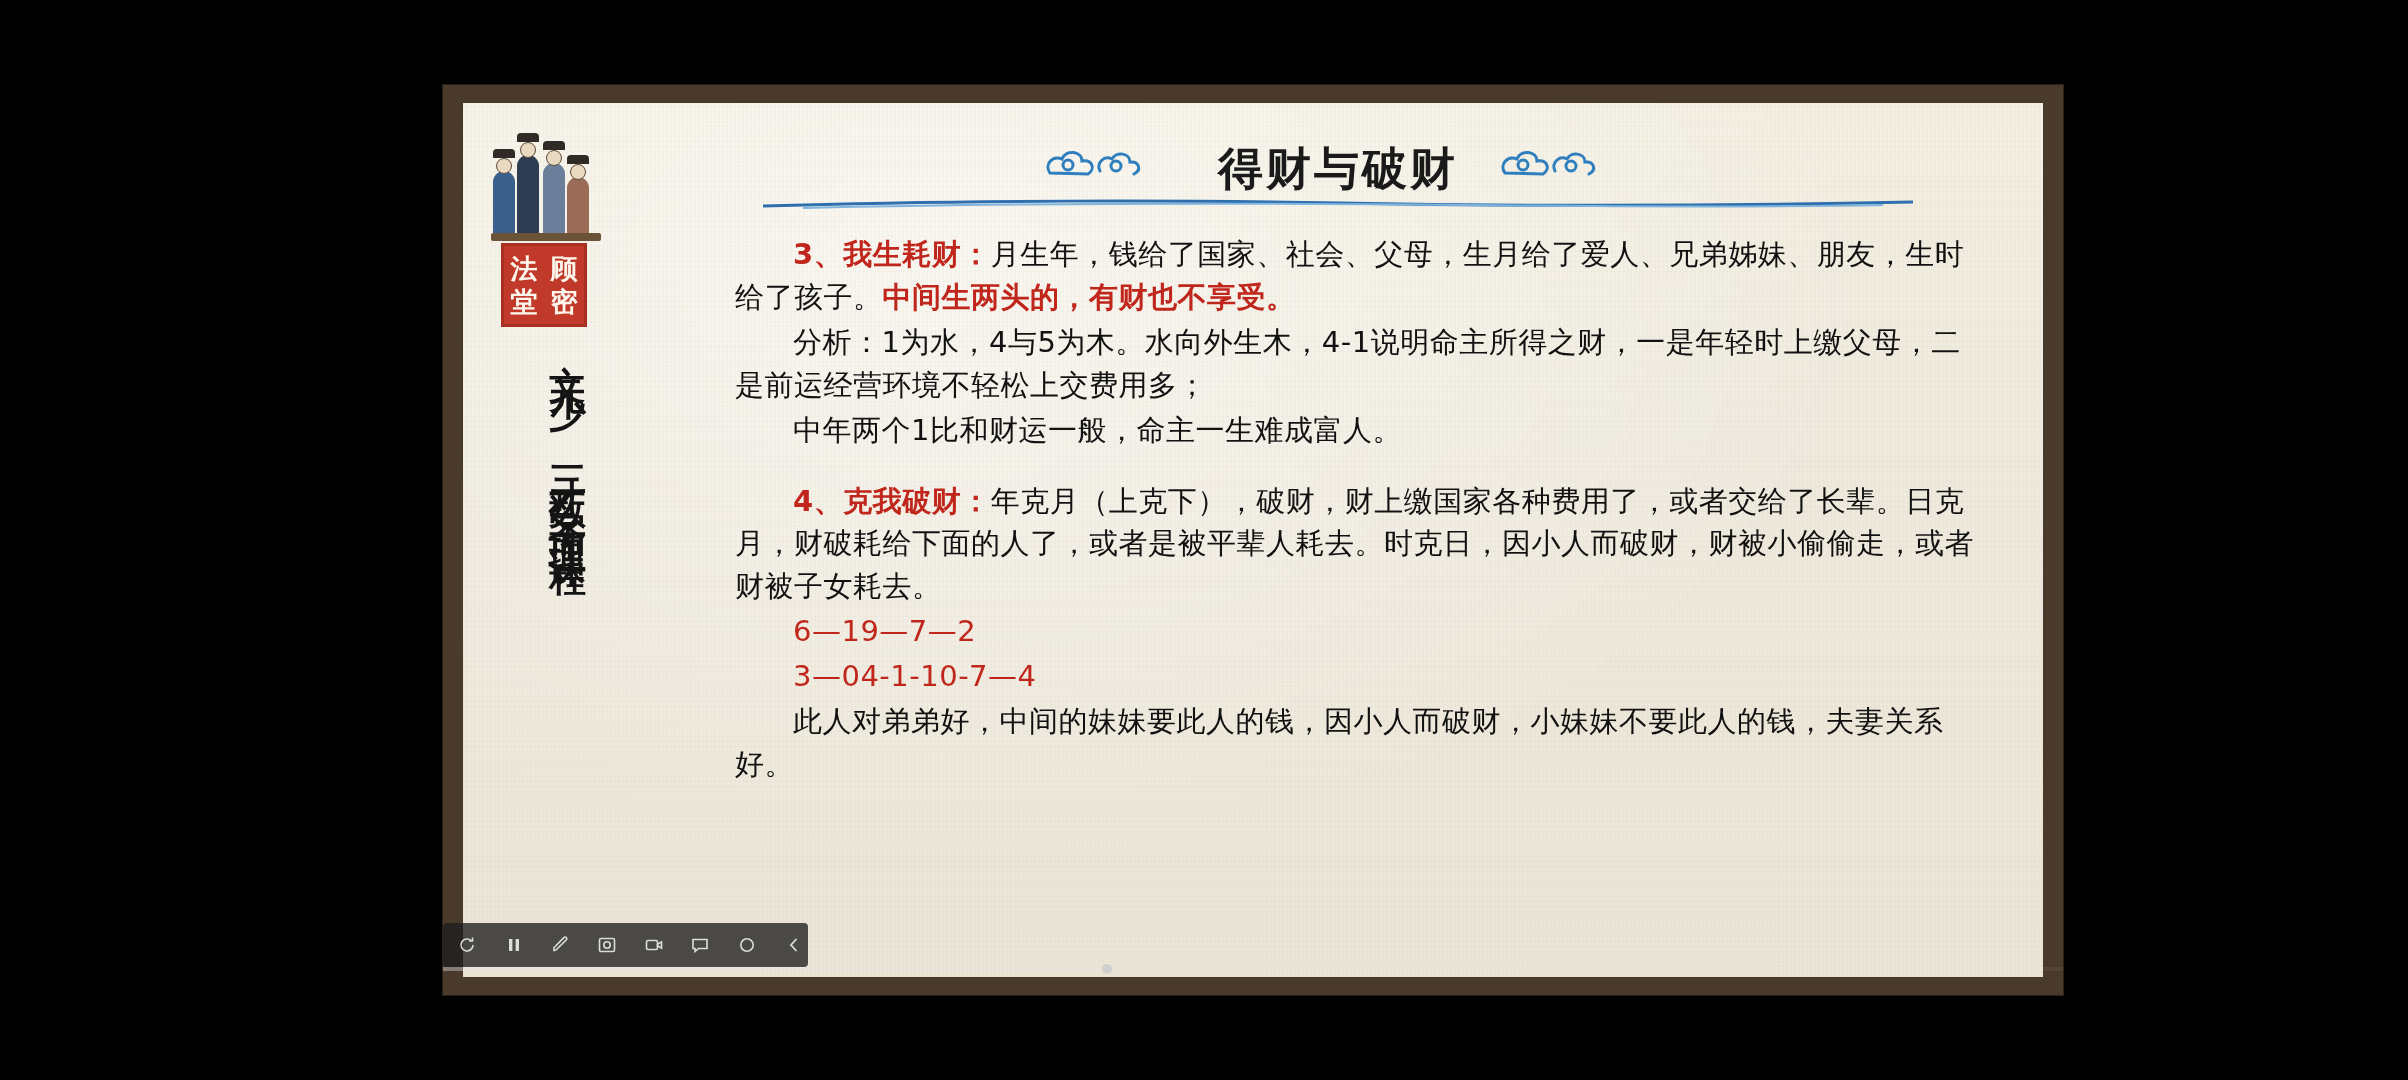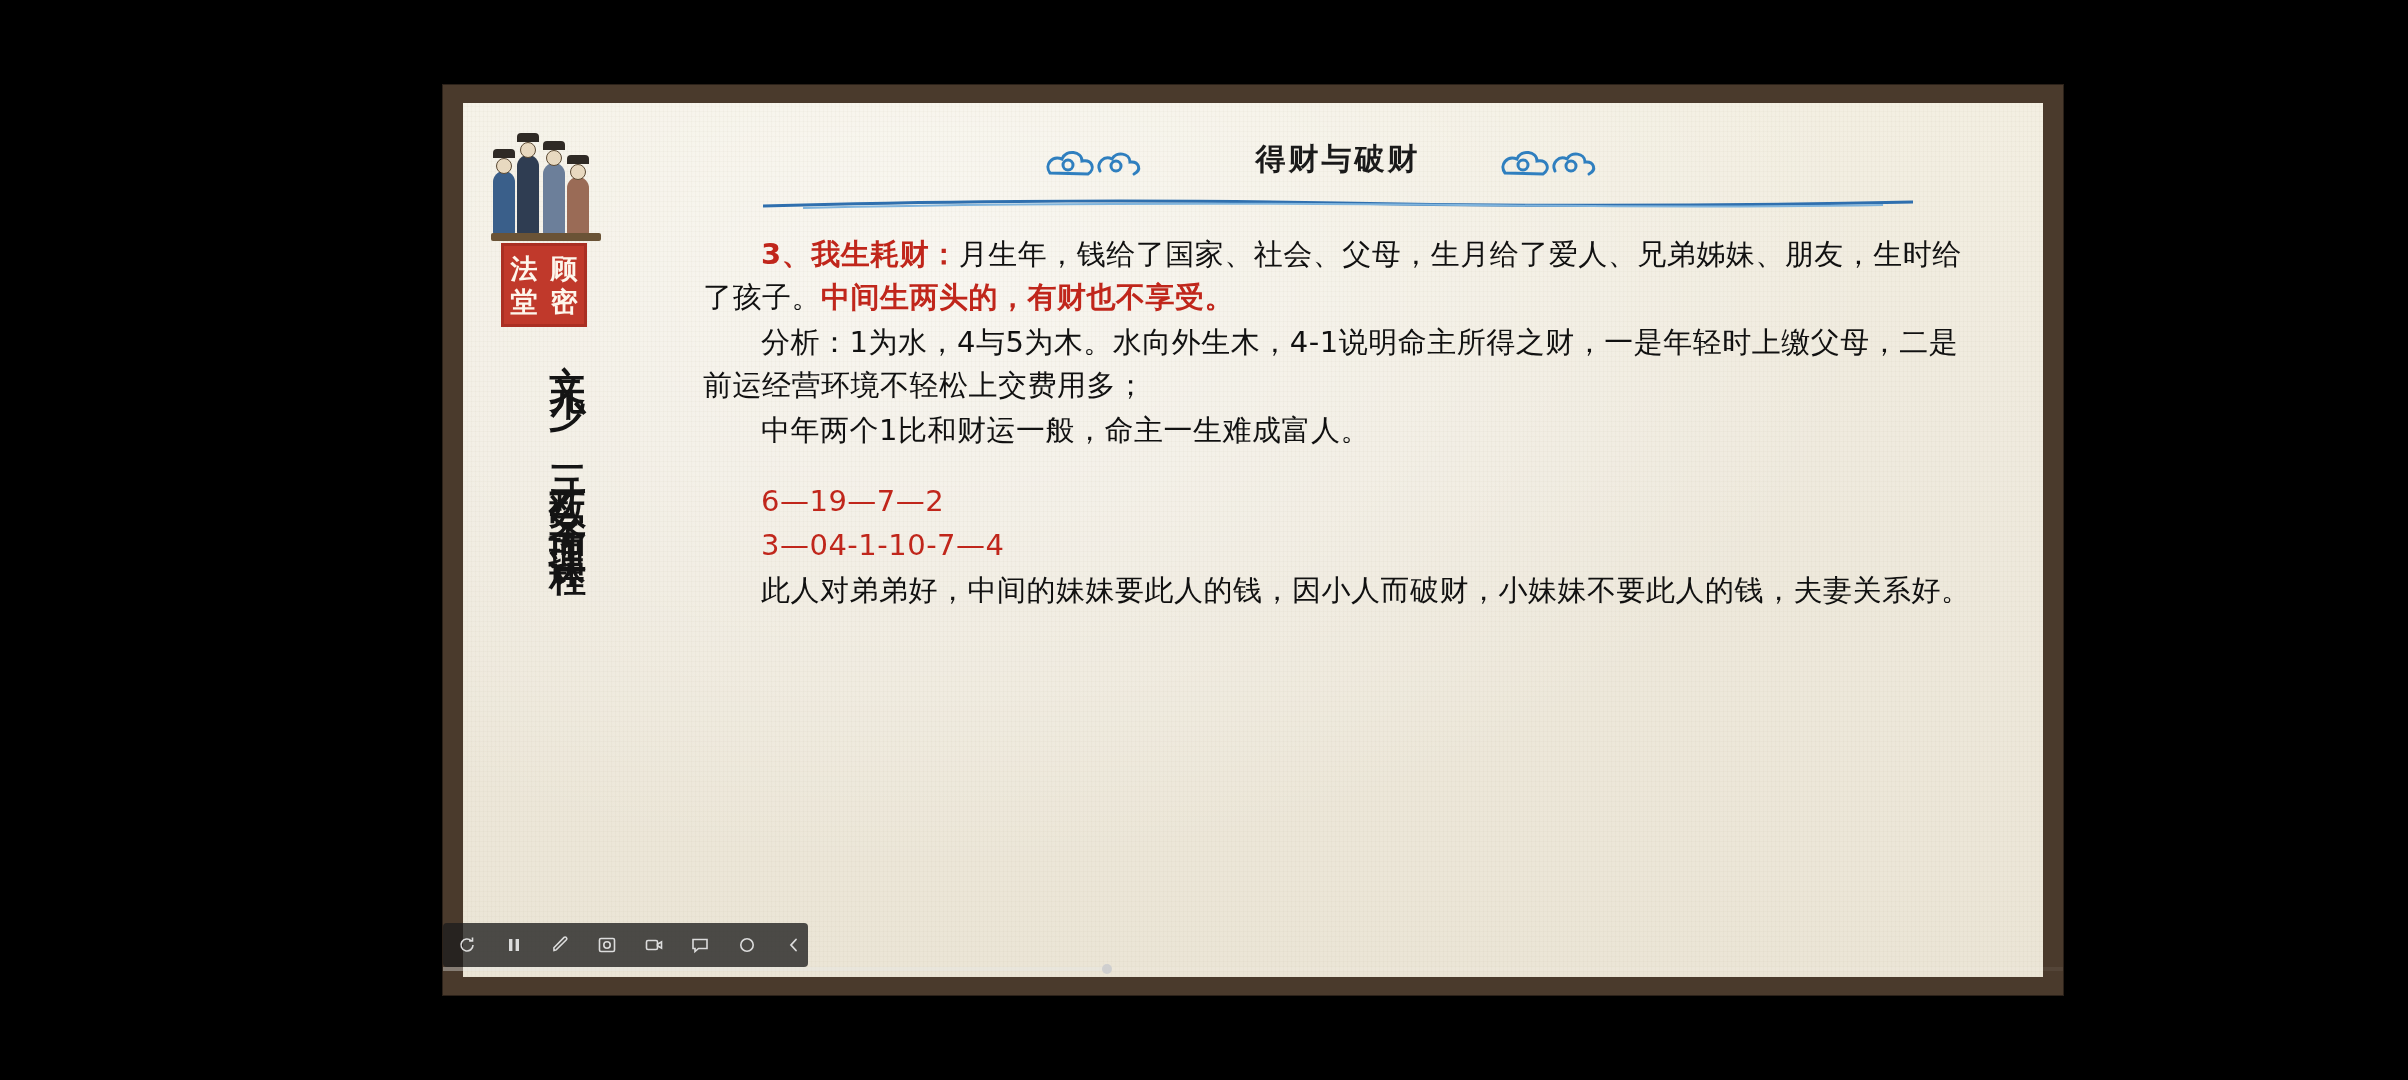--- a/index.html
+++ b/index.html
@@ -158,21 +158,21 @@
     width: 1290px;
     height: 66px;
   }
   #slide-title {
     position: absolute;
     left: 0;
     top: 4px;
     width: 1290px;
     text-align: center;
     font-family: "DejaVu Serif", serif;
-    font-size: 30px;
+    font-size: 45px;
     font-weight: bold;
     color: #1a1a1a;
     letter-spacing: 3px;
   }
   .cloud-orn {
     position: absolute;
     top: 8px;
     width: 120px;
     height: 46px;
   }
@@ -193,21 +193,21 @@
     left: 240px;
     top: 130px;
     width: 1280px;
     font-family: "DejaVu Sans", sans-serif;
     font-size: 29px;
     line-height: 1.48;
     color: #111111;
     letter-spacing: 0.5px;
   }
   .para { margin: 0 0 2px 0; }
-  .indent { text-indent: 58px; }
+  .indent { text-indent: 58px; margin-left: 32px; }
   .red { color: #c0261b; font-weight: bold; }
   .red-plain { color: #c0261b; }
   .gap { height: 26px; }
 
   
   #player-bar {
     position: absolute;
     left: 443px;
     top: 923px;
     width: 355px;
@@ -333,20 +333,23 @@
         <div class="para indent">
           <span class="red">3、我生耗财：</span><span>月生年，钱给了国家、社会、父母，生月给了爱人、兄弟姊妹、朋友，生时给了孩子。</span><span class="red">中间生两头的，有财也不享受。</span>
         </div>
 
 
         <div class="para indent">分析：1为水，4与5为木。水向外生木，4-1说明命主所得之财，一是年轻时上缴父母，二是前运经营环境不轻松上交费用多；</div>
         <div class="para indent">中年两个1比和财运一般，命主一生难成富人。</div>
 
         <div class="gap"></div>
 
+        <div class="para indent">
+          <span class="red">4、克我破财：</span><span>年克月（上克下），破财，财上缴国家各种费用了，或者交给了长辈。日克月，财破耗给下面的人了，或者是被平辈人耗去。时克日，因小人而破财，财被小偷偷走，或者财被子女耗去。</span>
+        </div>
 
         <div class="para indent red-plain">6—19—7—2</div>
         <div class="para indent red-plain">3—04-1-10-7—4</div>
 
         <div class="para indent">此人对弟弟好，中间的妹妹要此人的钱，因小人而破财，小妹妹不要此人的钱，夫妻关系好。</div>
       </div>
 
     </div>
   </div>
 

